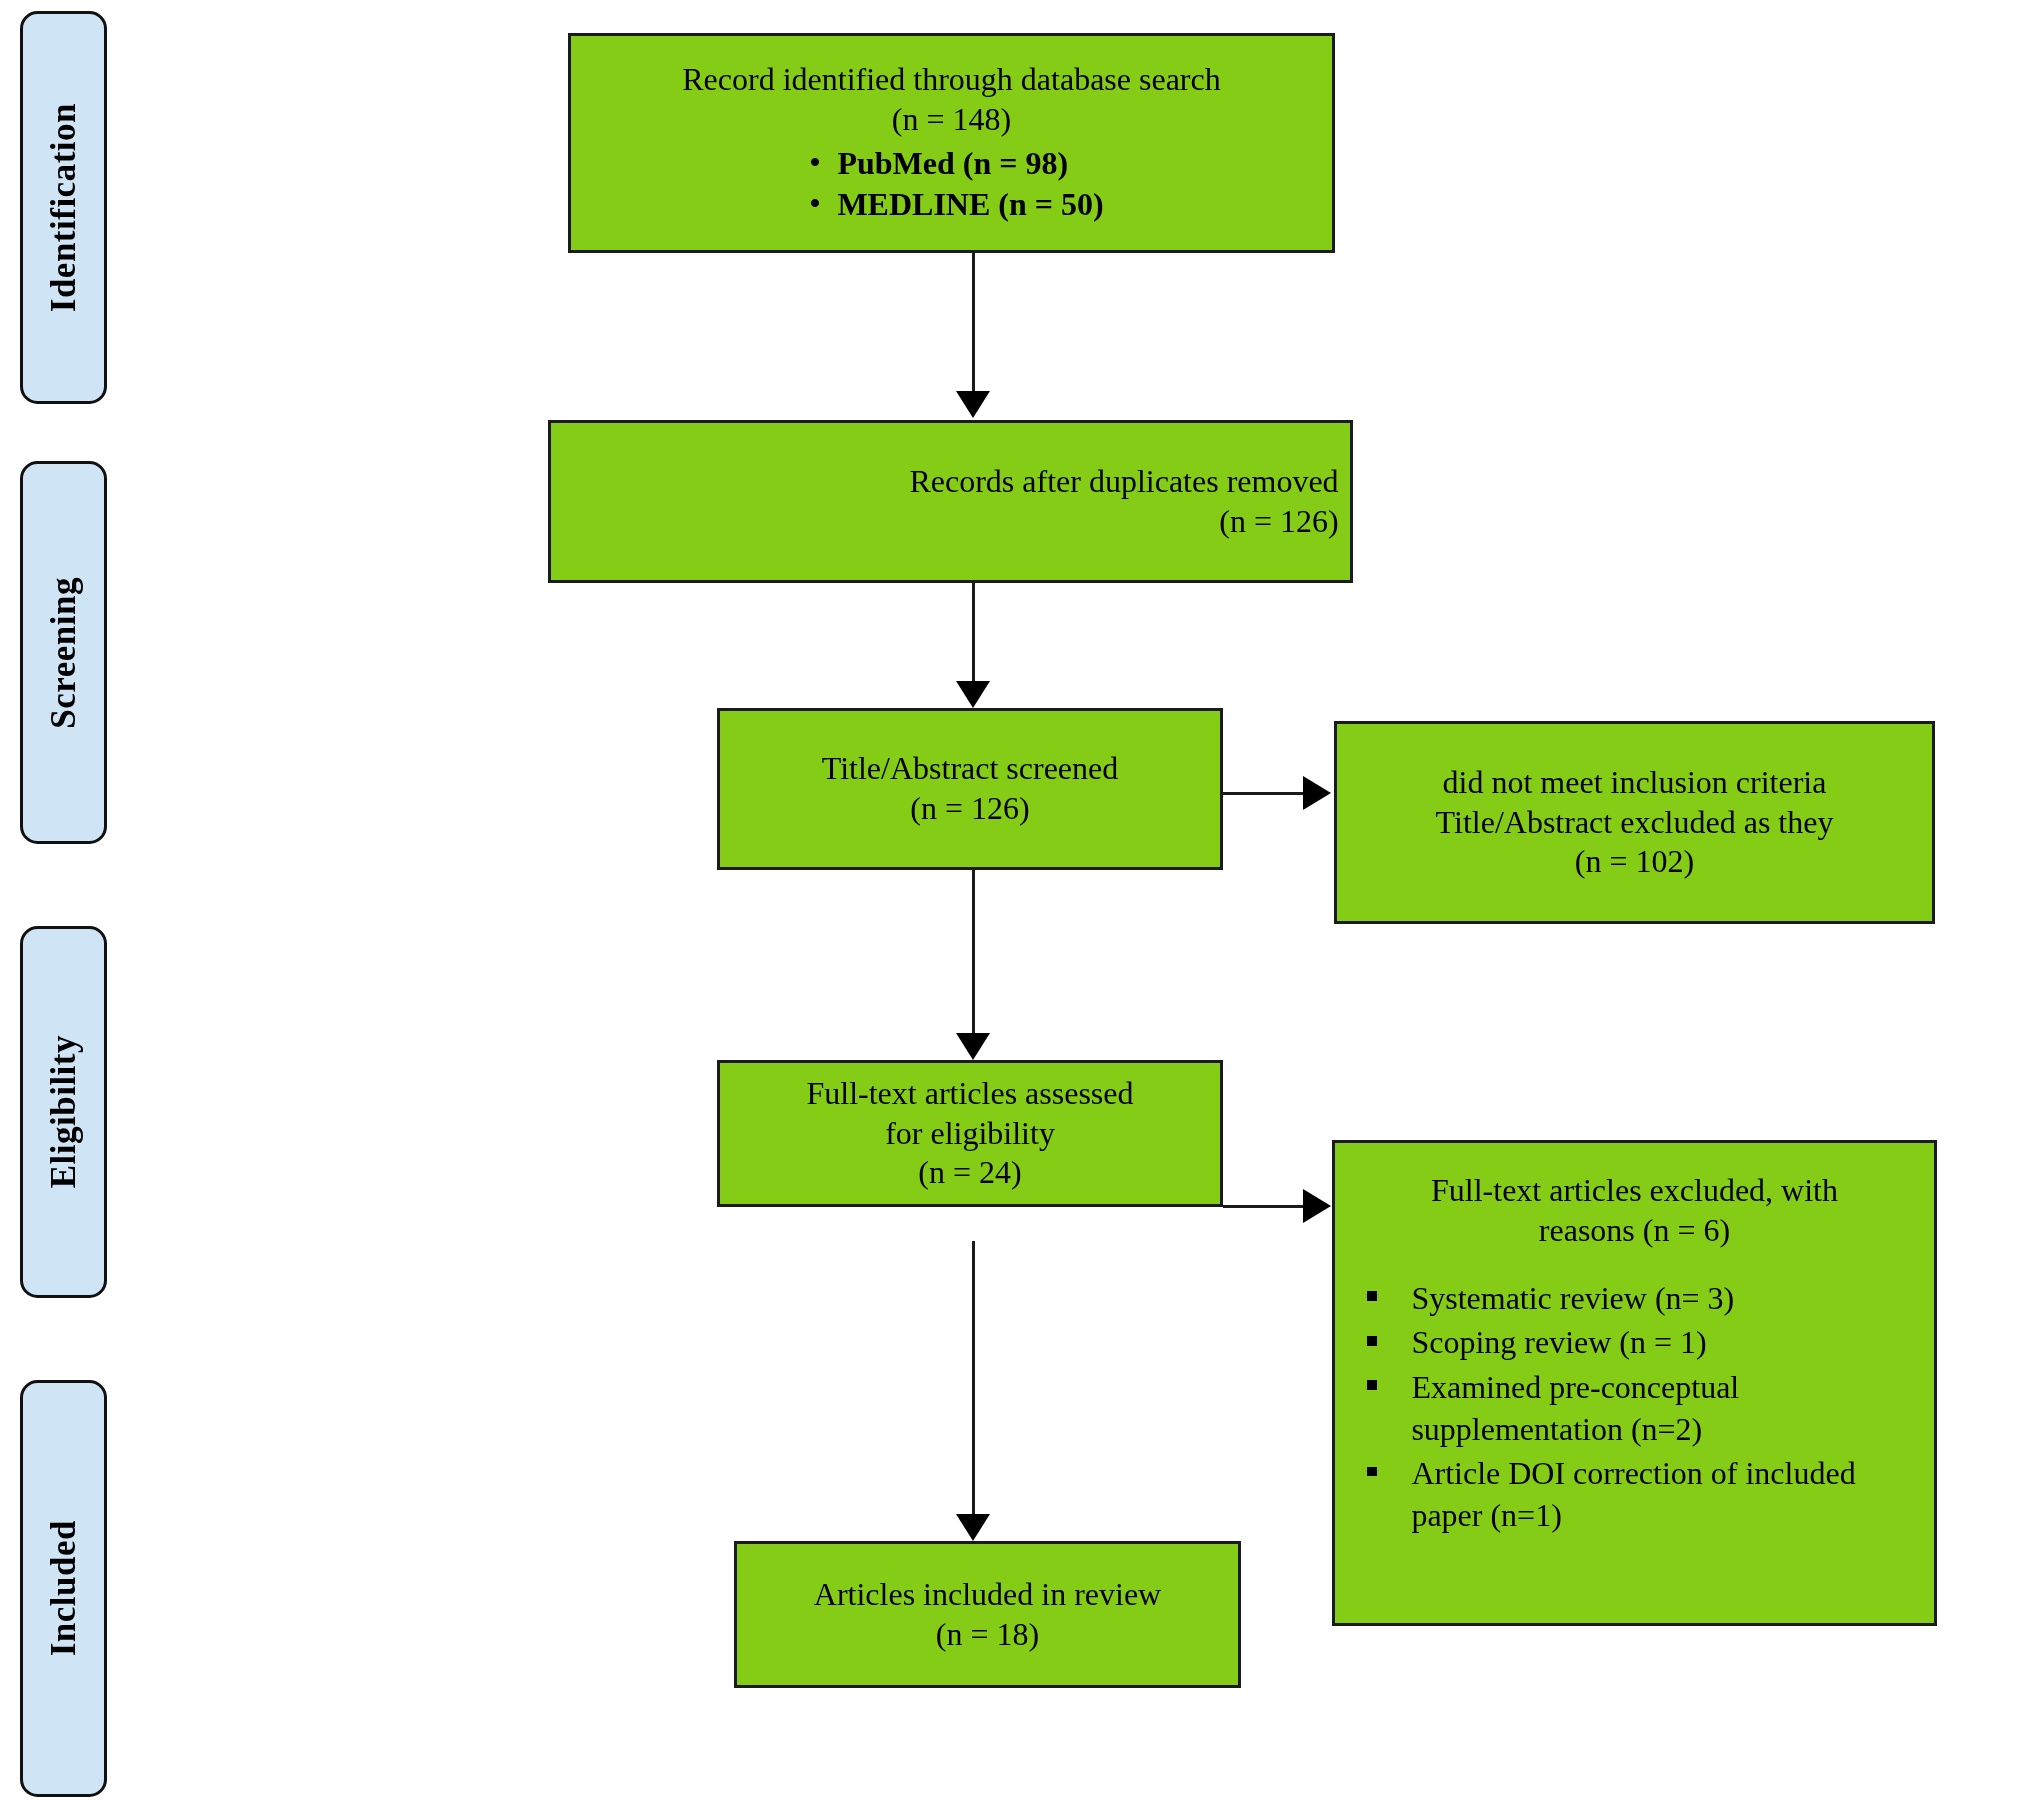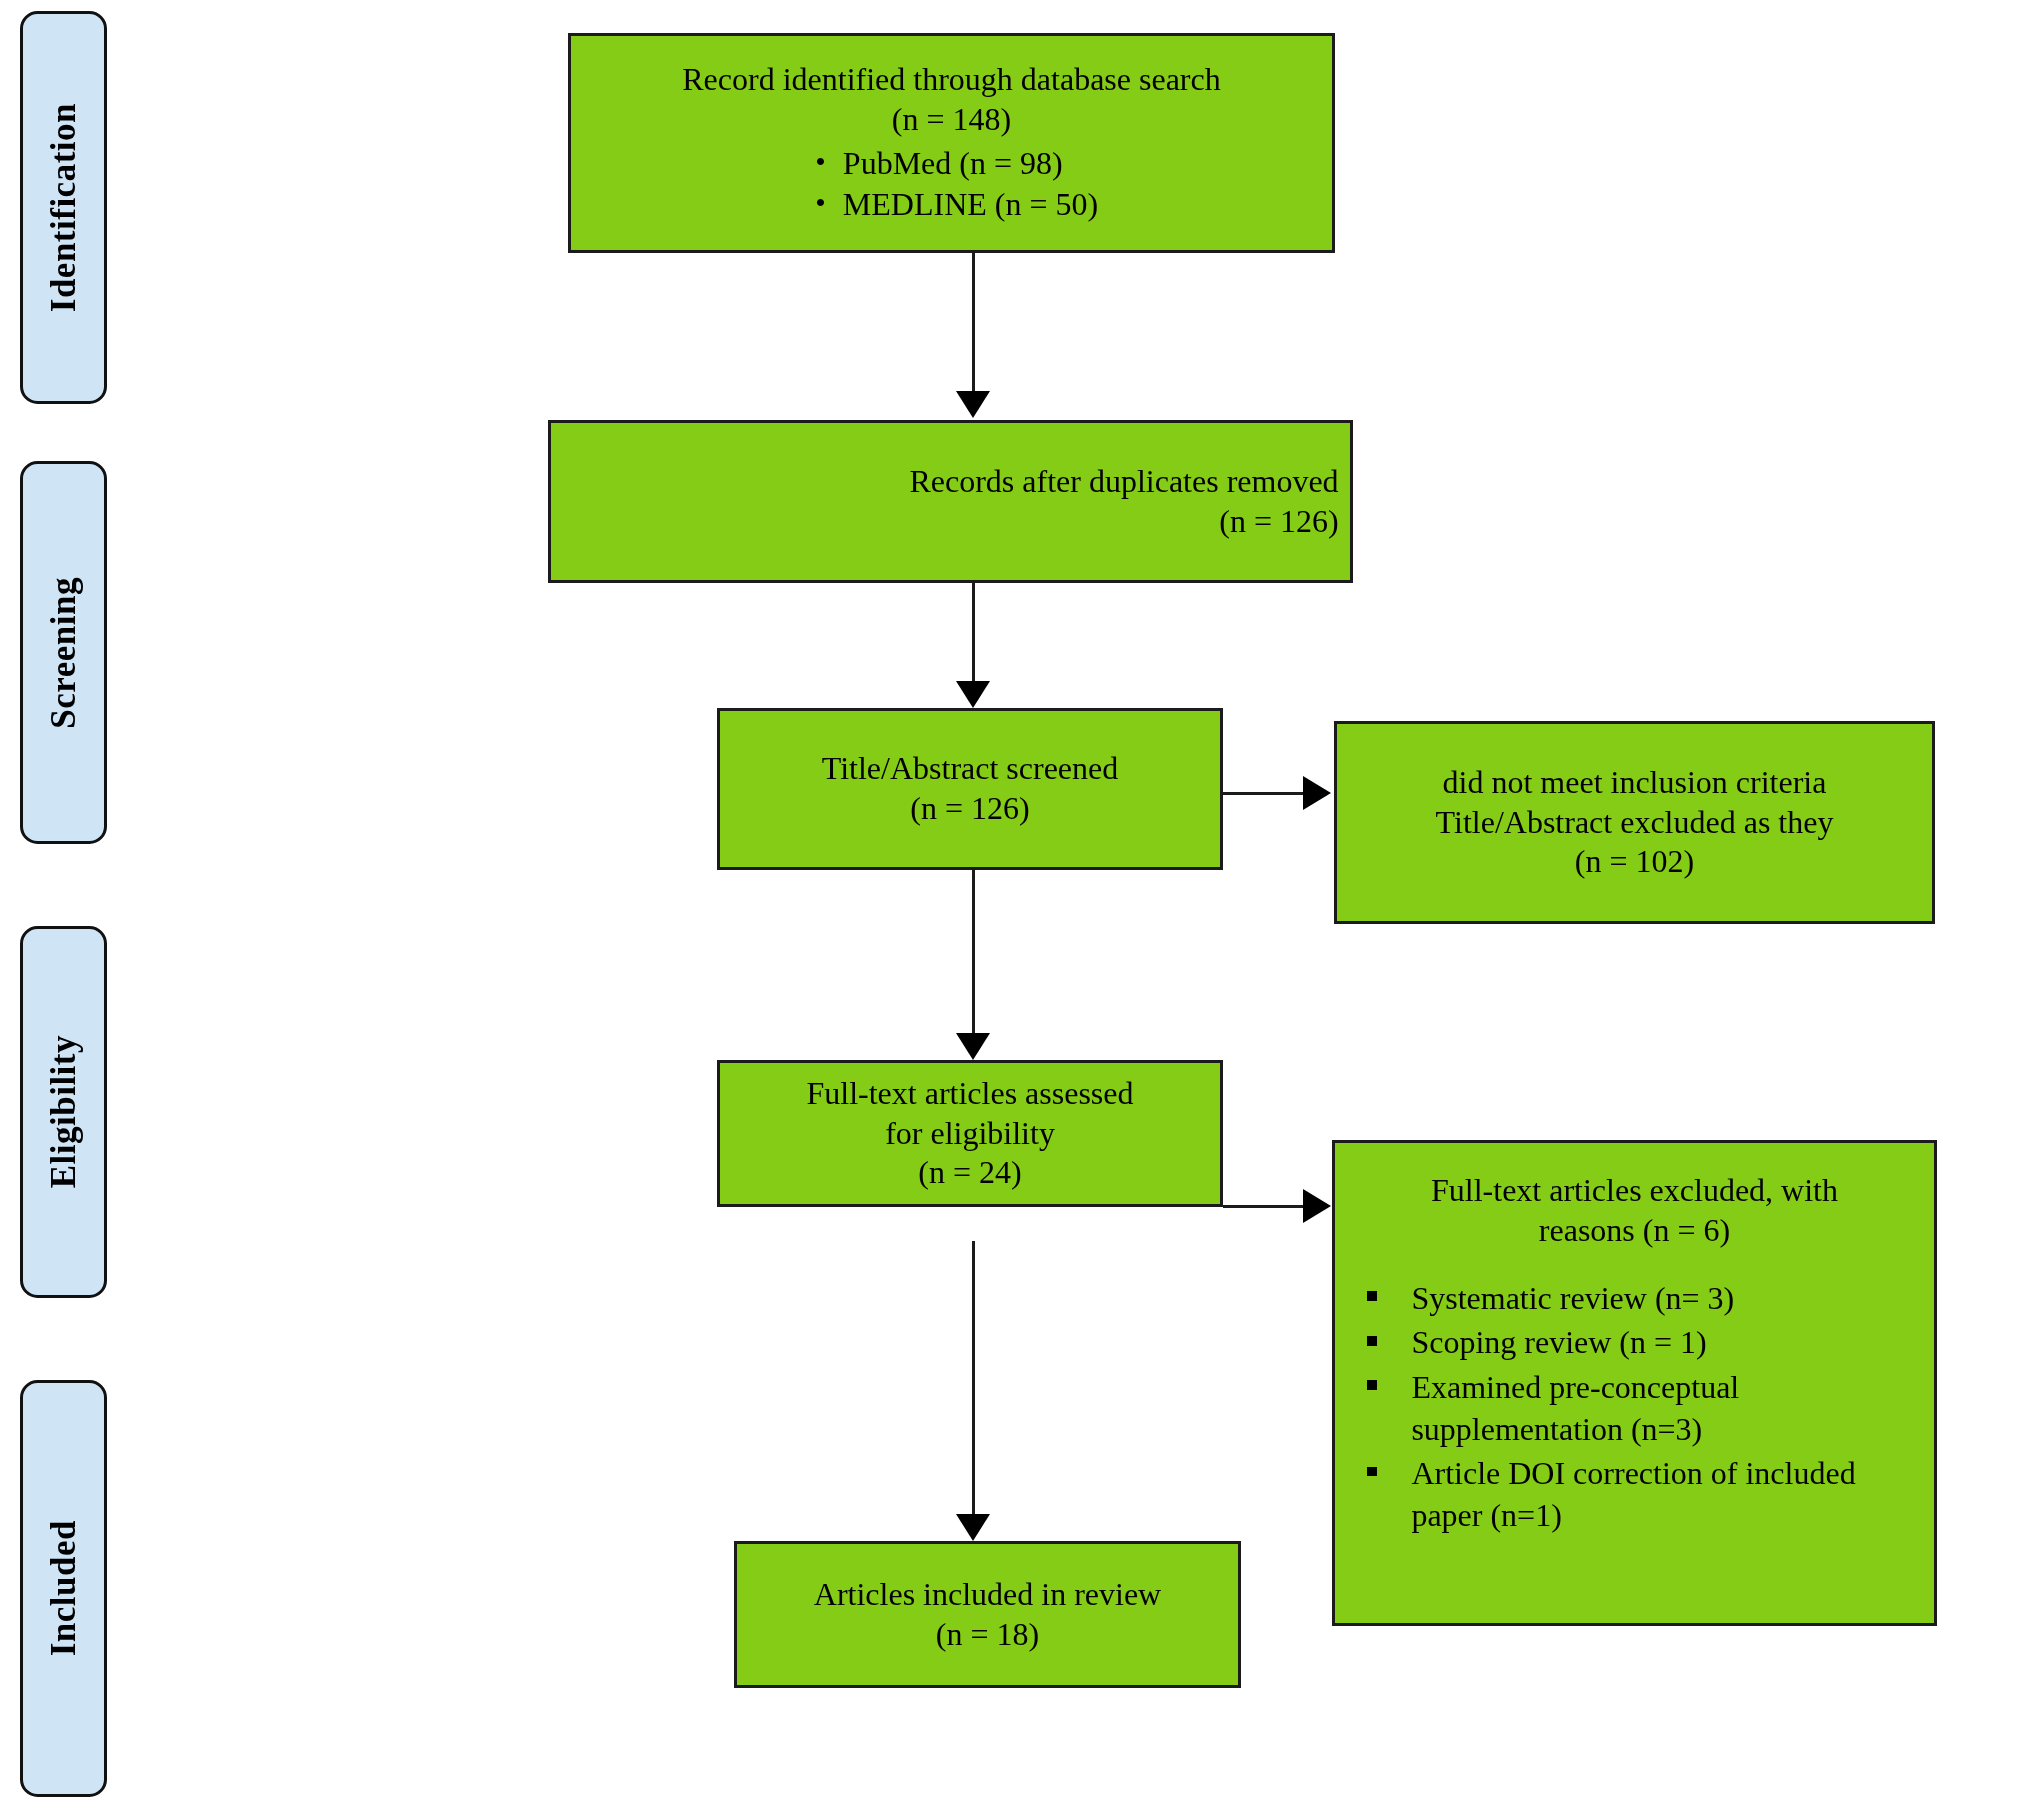--- a/index.html
+++ b/index.html
@@ -48,20 +48,21 @@
     margin:3.1px 0 0 0;
     padding:0;
     text-align:left;
   }
   ul.bullets li{
     position:relative;
     padding-left:38px;
     font-size:32px;
     line-height:1.3;
     white-space:nowrap;
+    font-weight:bold;
   }
   ul.bullets li::before{
     content:"\2022";
     position:absolute;left:10.3px;top:-1px;font-size:30px;
   }
 
   
   .reasons-head{
     text-align:center;
     font-size:32px;
@@ -174,21 +175,21 @@
 <div class="arrow-right" style="left:1303px;top:1189px;"></div>
 
 <div class="flow-box" style="left:1332px;top:1140px;width:605px;height:486px;justify-content:flex-start;padding-top:27px;">
   <div class="reasons-head">
     <span class="line">Full-text articles excluded, with</span>
     <span class="line">reasons (n = 6)</span>
   </div>
   <ul class="sq-bullets">
     <li>Systematic review (n= 3)</li>
     <li>Scoping review (n = 1)</li>
-    <li>Examined pre-conceptual supplementation (n=3)</li>
+    <li>Examined pre-conceptual supplementation (n=2)</li>
     <li>Article DOI correction of included paper (n=1)</li>
   </ul>
 </div>
 
 <div class="vline" style="left:972px;top:1241px;height:274px;"></div>
 <div class="arrow-down" style="left:956px;top:1514px;"></div>
 
 <div class="flow-box" style="left:734px;top:1541px;width:507px;height:147px;">
   <span class="line">Articles included in review</span>
   <span class="line">(n = 18)</span>

